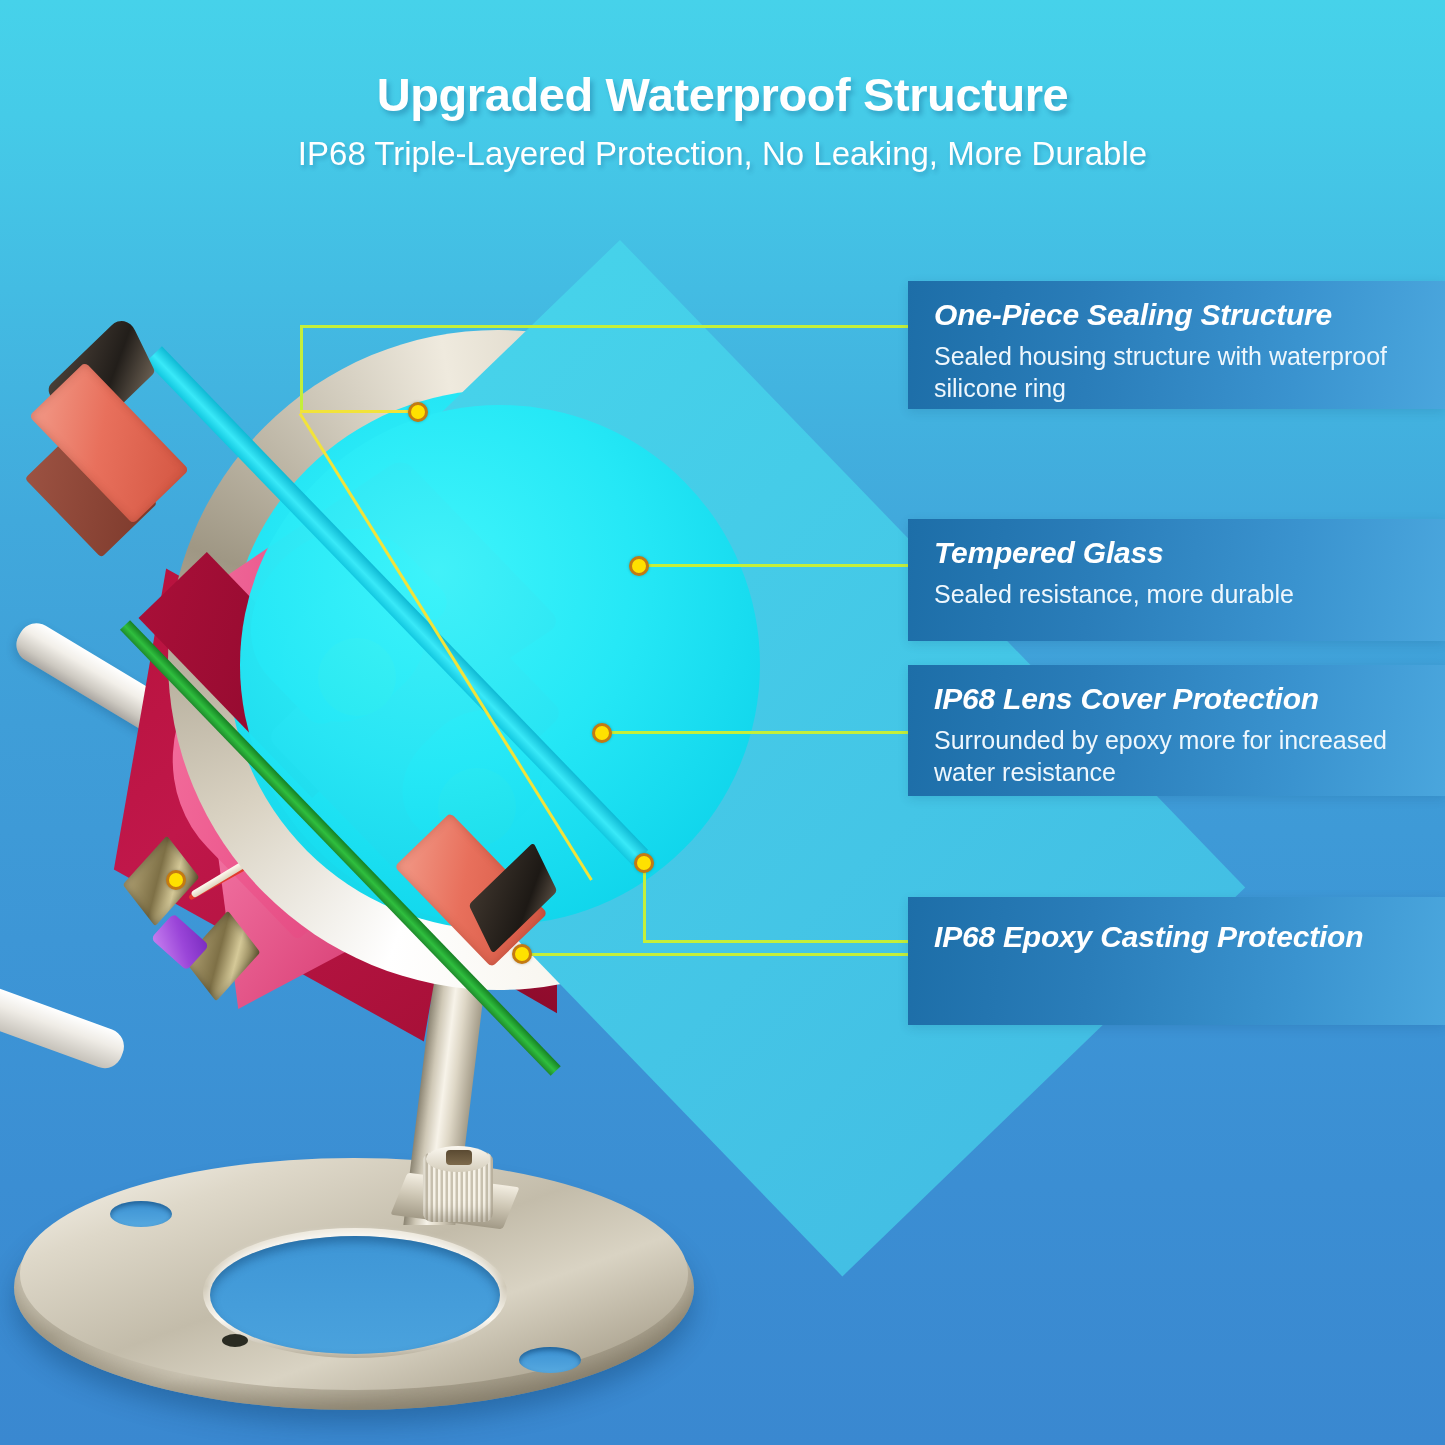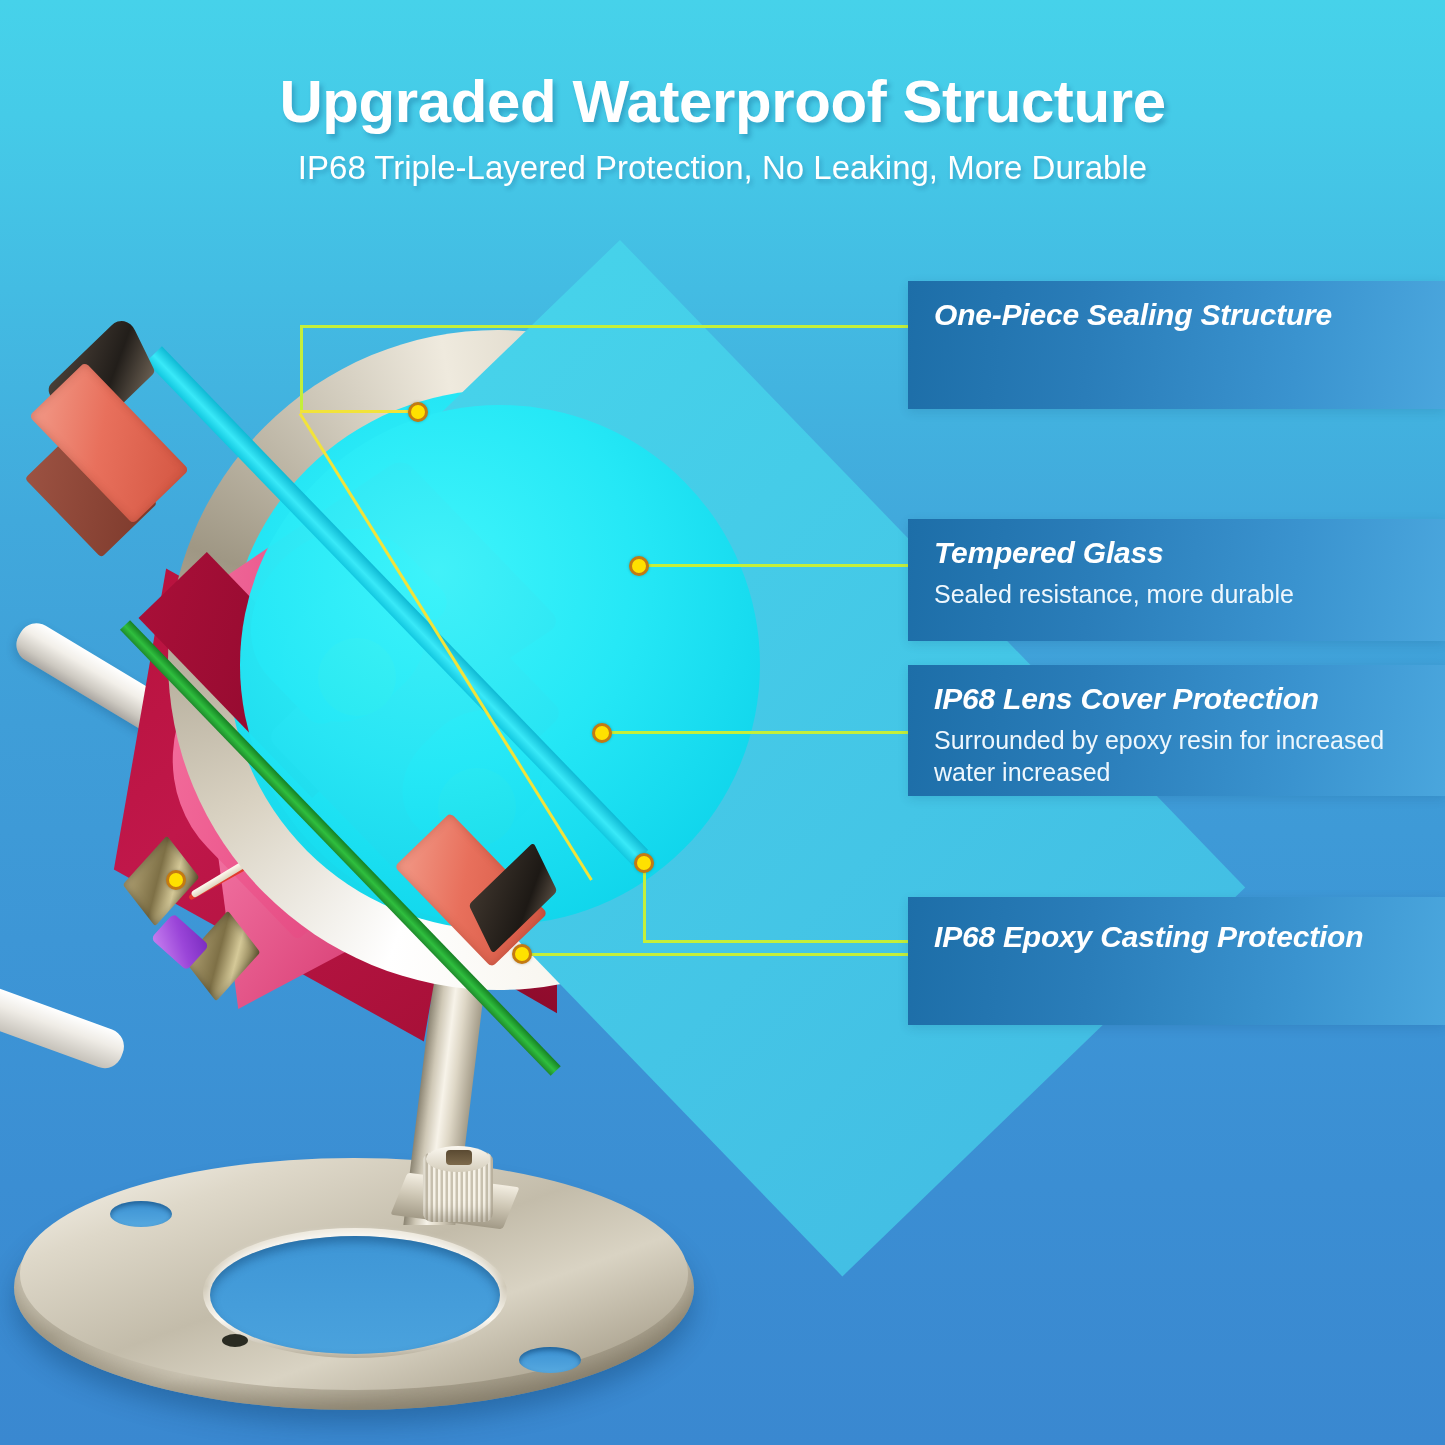--- a/index.html
+++ b/index.html
@@ -9,21 +9,21 @@
     background:#3a8fd6;
   }
   #stage{
     position:relative;width:1445px;height:1445px;overflow:hidden;
     background:linear-gradient(180deg,#46d2ea 0%,#45cbe8 8%,#43bce3 20%,#41a9dc 36%,#3f9ed8 50%,#3d96d6 65%,#3b8ed3 82%,#3a88d0 100%);
   }
 
   
   #header{position:absolute;left:0;top:70px;width:1445px;text-align:center;}
   #title{
-    font-size:60px;font-weight:bold;color:#ffffff;letter-spacing:-0.4px;
+    font-size:47px;font-weight:bold;color:#ffffff;letter-spacing:-0.4px;
     line-height:1.08;text-shadow:3px 4px 5px rgba(0,60,110,.28);
     white-space:nowrap;
   }
   #subtitle{
     margin-top:14px;font-size:33px;color:#ffffff;font-weight:400;
     text-shadow:2px 3px 4px rgba(0,60,110,.24);white-space:nowrap;
   }
 
   
   .callout{
@@ -328,29 +328,30 @@
   <div class="dot" style="left:592px;top:723px;"></div>
 
   <div class="lead v" style="left:643px;top:862px;height:80px;"></div>
   <div class="lead h" style="left:643px;top:940px;width:267px;"></div>
   <div class="dot" style="left:634px;top:853px;"></div>
   <div class="lead h" style="left:524px;top:953px;width:386px;"></div>
   <div class="dot" style="left:512px;top:944px;"></div>
 
   <div class="callout" style="top:281px;height:128px;">
     <div class="c-title">One-Piece Sealing Structure</div>
+    <div class="c-desc">Sealed housing structure with waterproof silicone ring</div>
   </div>
 
   <div class="callout" style="top:519px;height:122px;">
     <div class="c-title">Tempered Glass</div>
     <div class="c-desc">Sealed resistance, more durable</div>
   </div>
 
   <div class="callout" style="top:665px;height:131px;">
     <div class="c-title">IP68 Lens Cover Protection</div>
-    <div class="c-desc">Surrounded by epoxy resin for increased water increased</div>
+    <div class="c-desc">Surrounded by epoxy more for increased water resistance</div>
   </div>
 
   <div class="callout" style="top:897px;height:128px;padding-top:22px;">
     <div class="c-title">IP68 Epoxy Casting Protection</div>
   </div>
 
 </div>
 
 </body></html>

